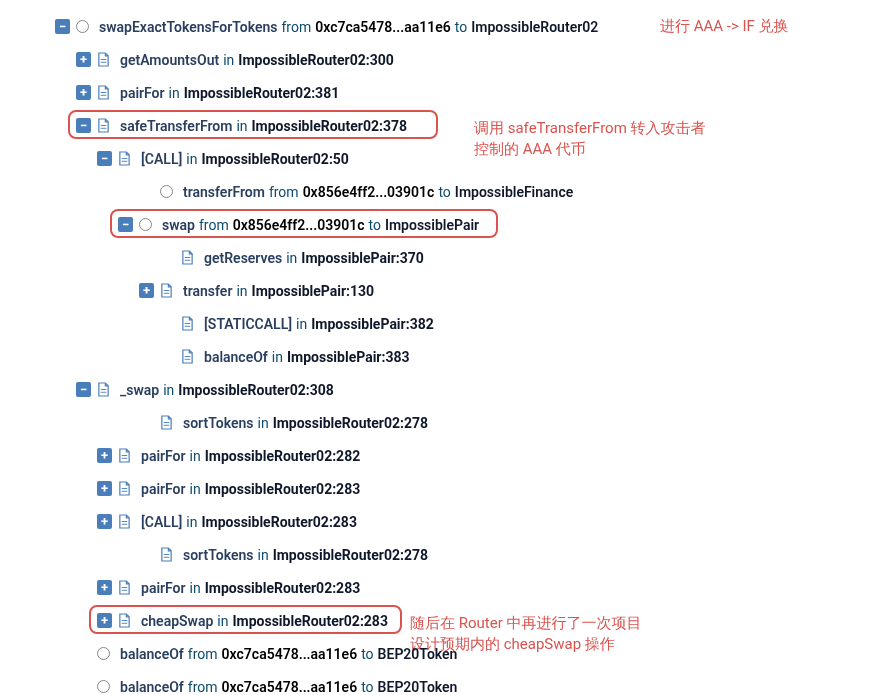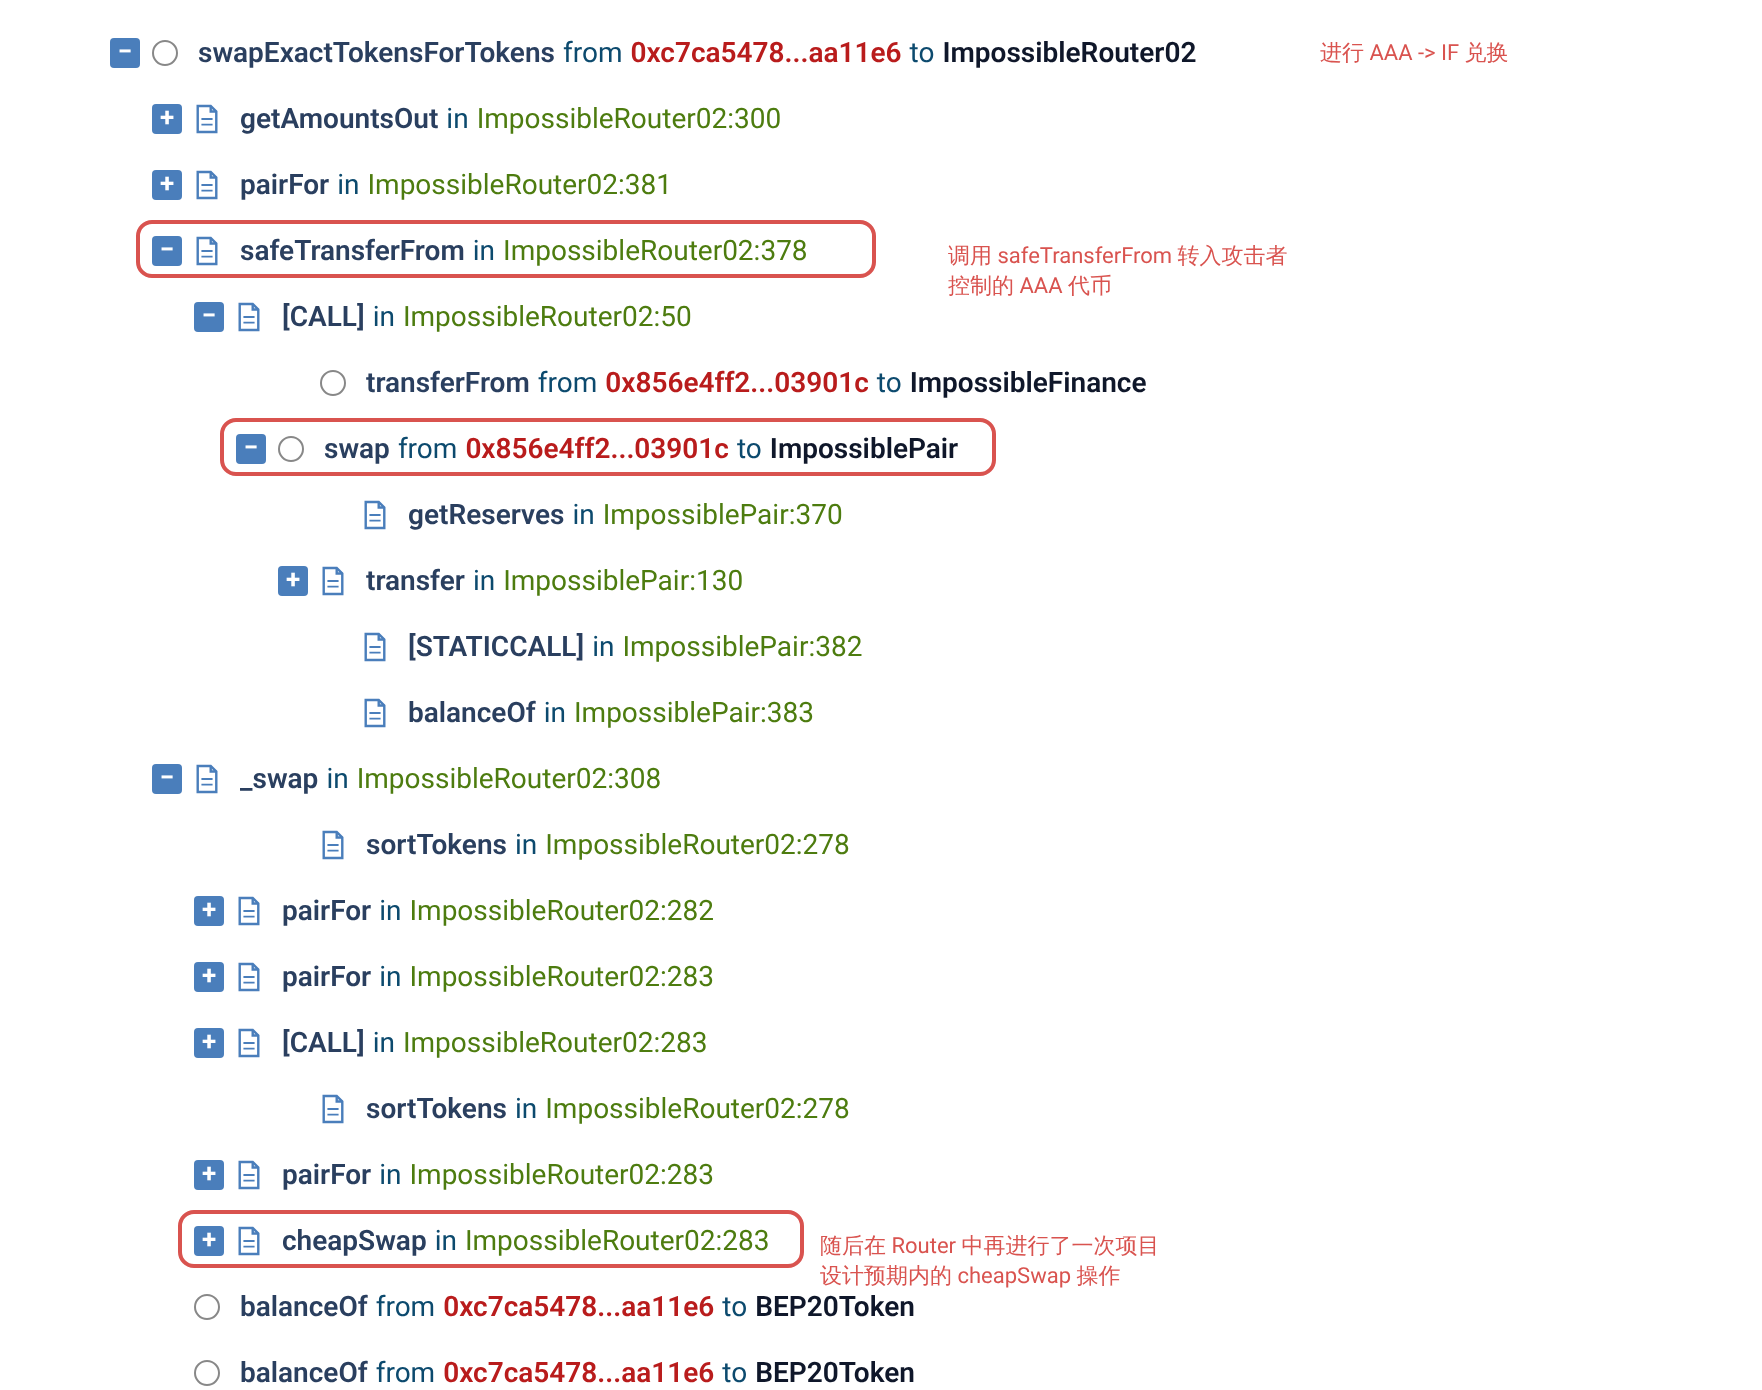--- a/index.html
+++ b/index.html
@@ -51,29 +51,29 @@
   height: 15px;
   display: inline-block;
   margin-right: 10px;
   flex-shrink: 0;
   position: relative;
 }
 .file-icon svg { width: 13px; height: 15px; }
 .content { display: flex; align-items: center; white-space: nowrap; justify-content: space-between; }
 .fn { color: #2a3f5f; font-weight: 600; }
 .kw { color: #0c4a6e; margin: 0 4px; font-weight: 400; }
-.addr { color: #b91c1c; font-weight: 600; }
+.addr { color: #000000; font-weight: 600; }
 .target { color: #0f172a; font-weight: 600; }
-.loc { color: #4d7c0f; font-weight: 400; }
+.loc { color: #0f172a; font-weight: 700; }
 .annotation {
   color: #d9534f;
   position: absolute;
   top: 50%;
   transform: translateY(-50%);
-  font-size: 11px;
+  font-size: 15px;
   line-height: 1.45;
 }
 .annotation.two-line { transform: translateY(-18%); }
 .highlight-box {
   position: absolute;
   border: 2px solid #d9534f;
   border-radius: 8px;
   pointer-events: none;
 }
 </style>

